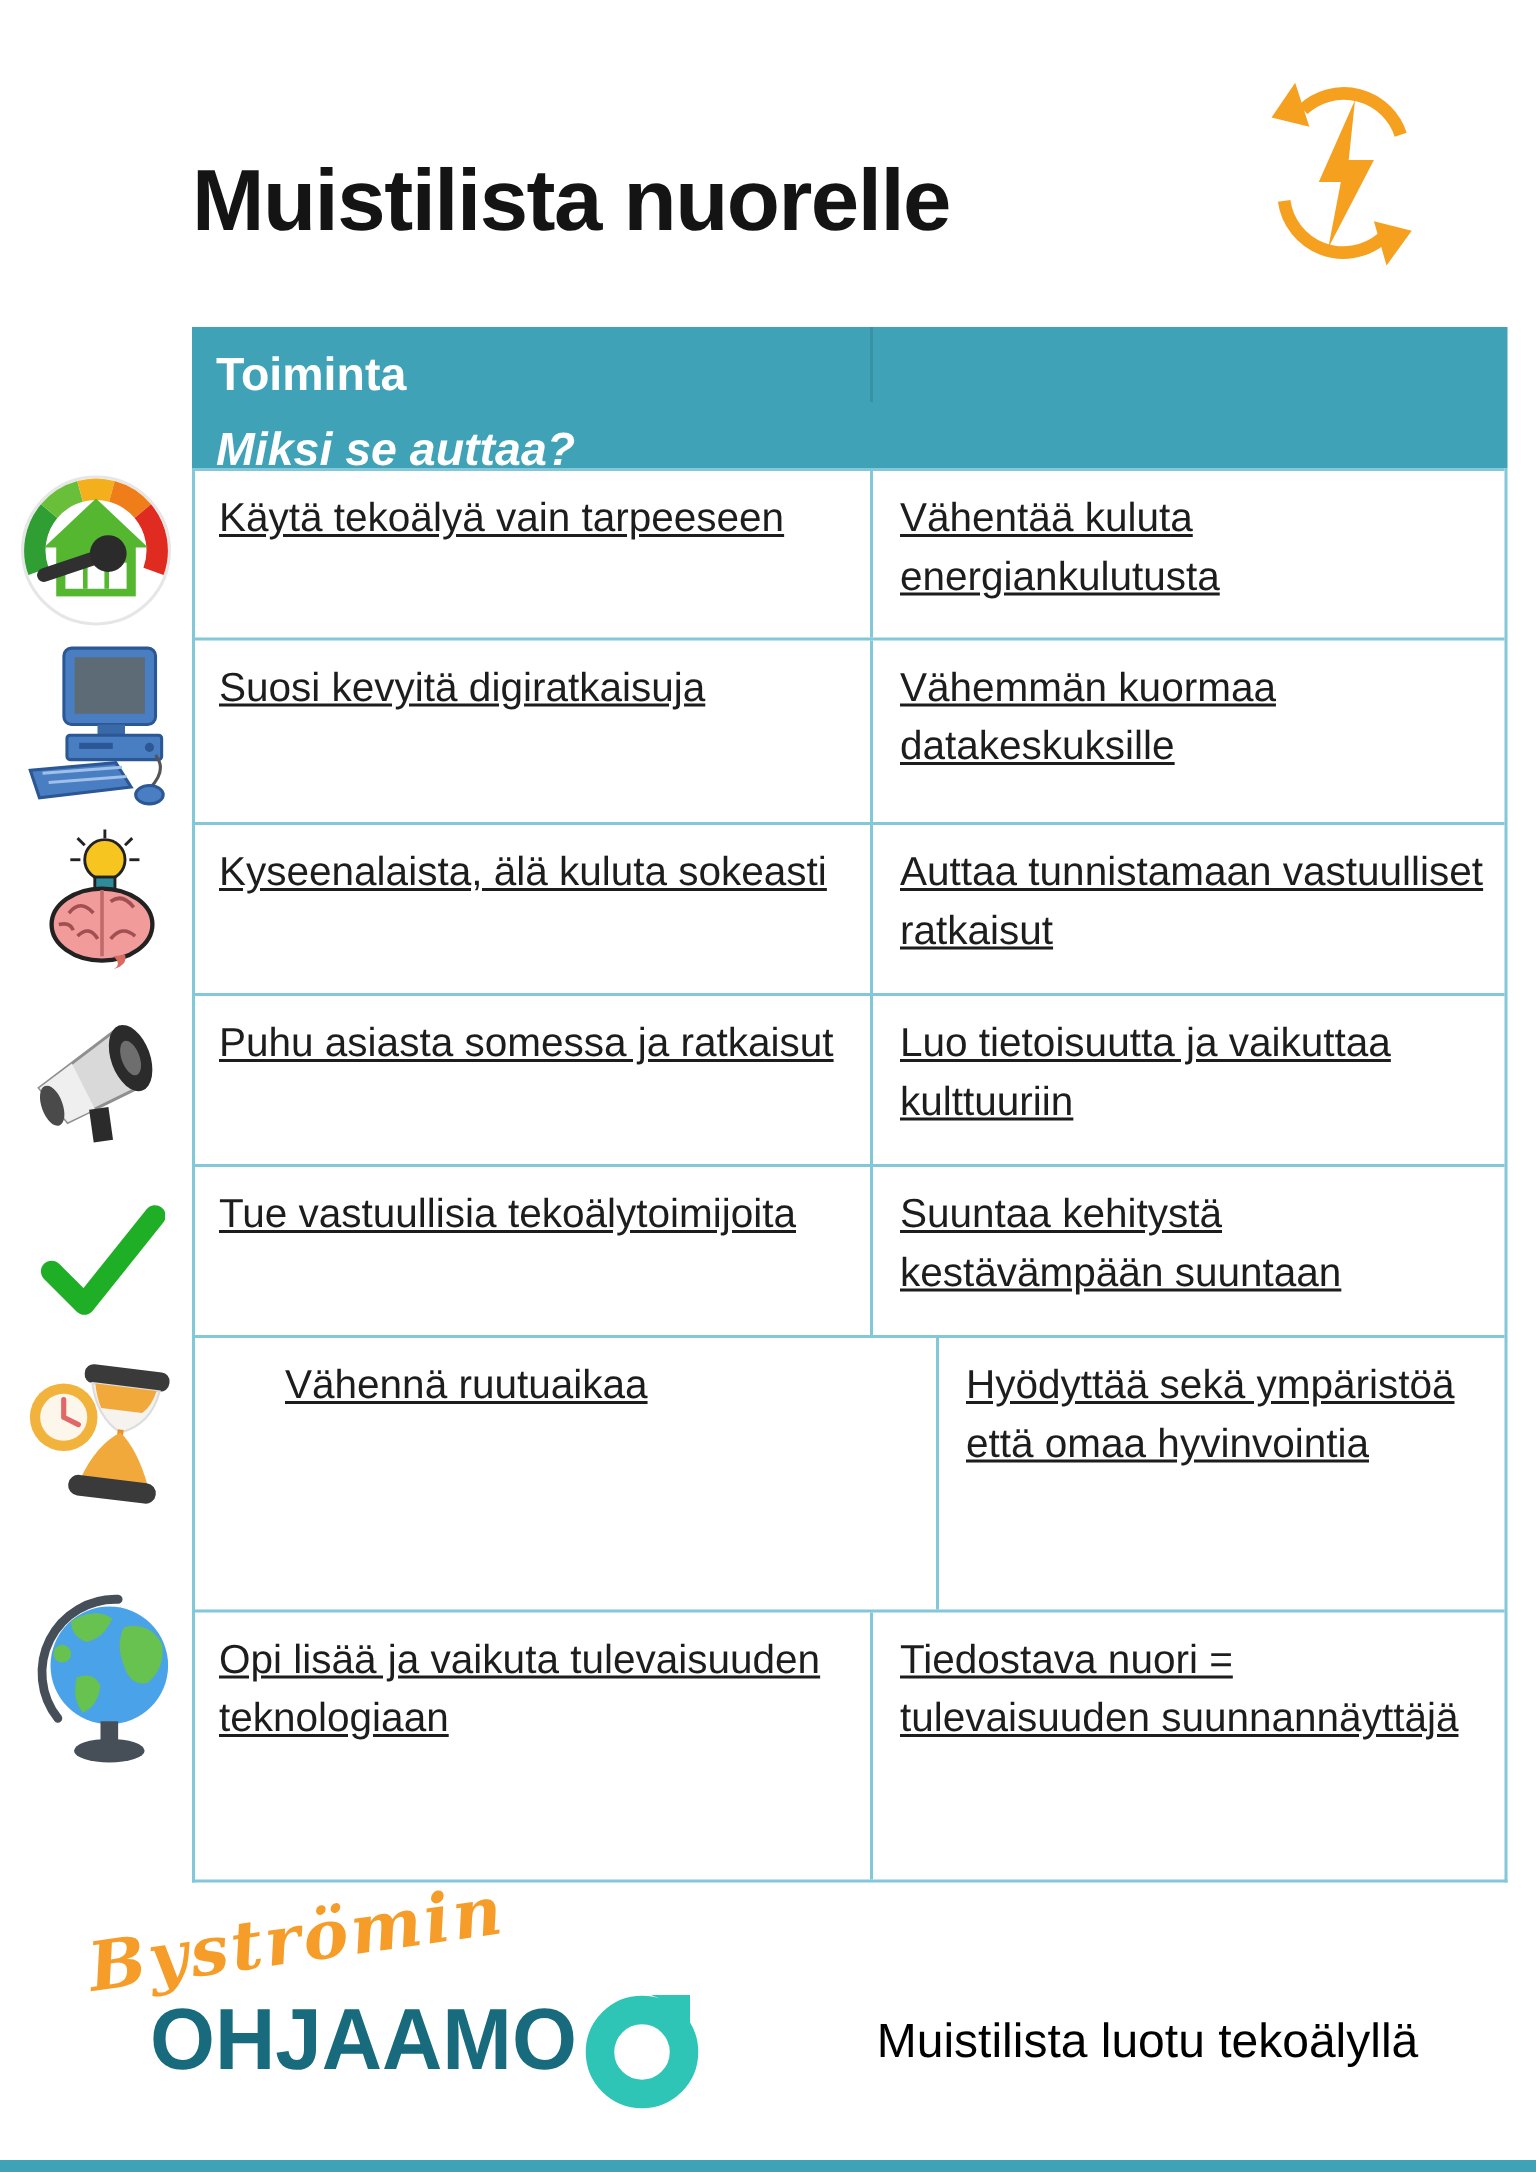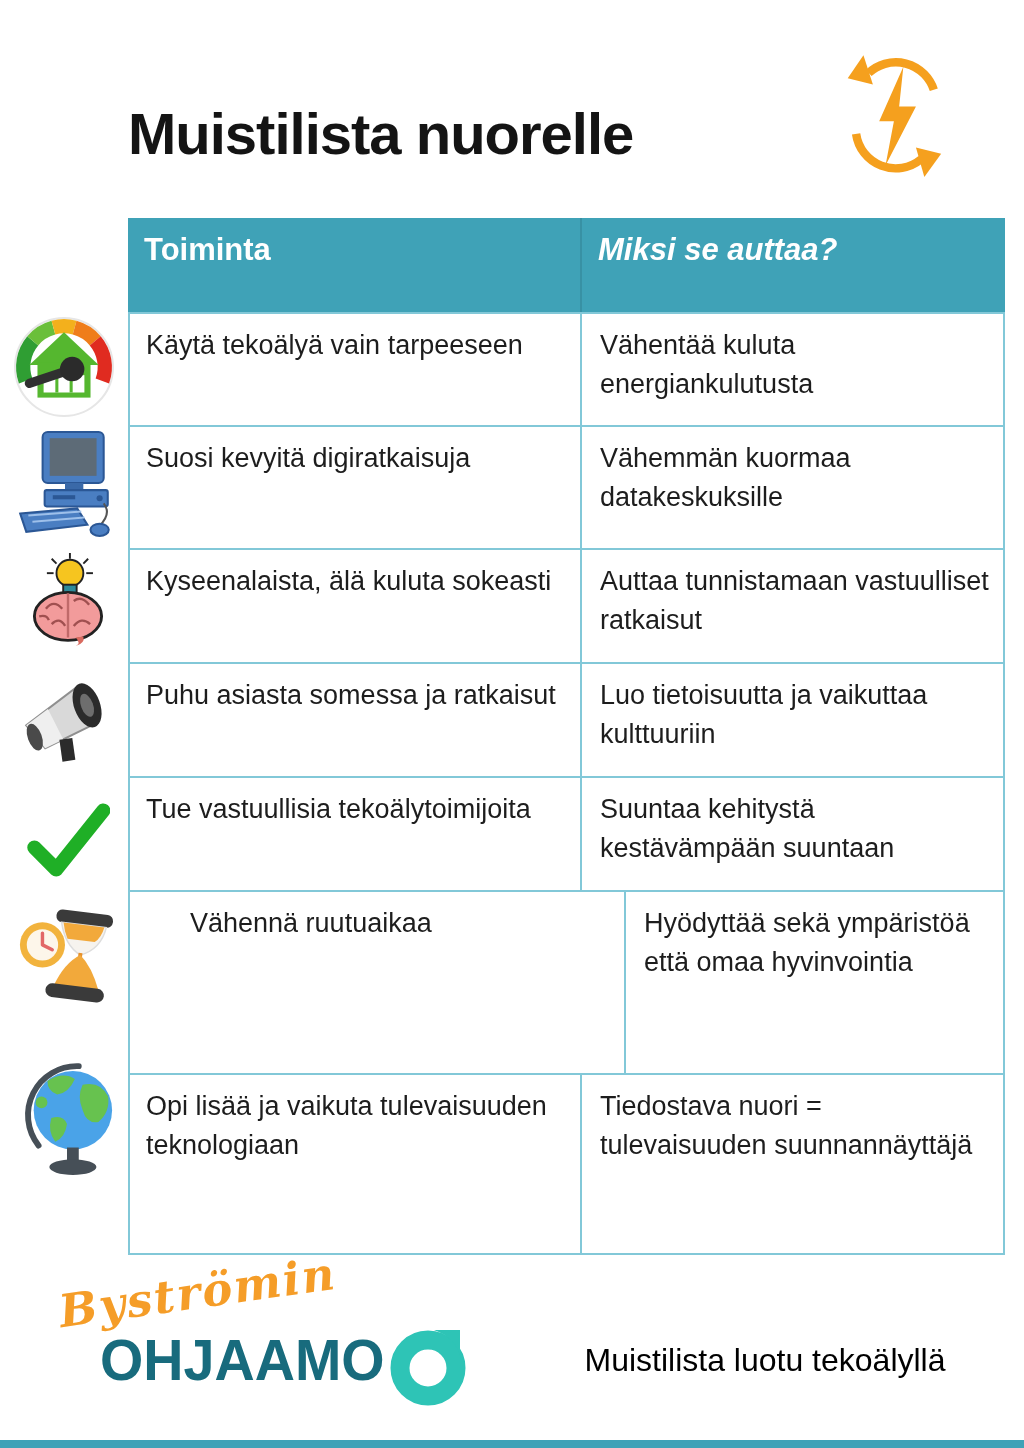--- a/index.html
+++ b/index.html
@@ -9,35 +9,35 @@
     overflow:hidden;
   }
   .page-title{
     position:absolute;left:128px;top:100px;margin:0;
     font-size:58px;font-weight:800;letter-spacing:-1px;color:#141414;
     font-family:"Liberation Sans","DejaVu Sans",sans-serif;
   }
   .energy-icon{position:absolute;left:840px;top:52px;width:112px;height:126px;}
   
   .ai-table{position:absolute;left:128px;top:218px;width:877px;box-sizing:border-box;}
-  .thead{display:flex;height:94px;background:#3FA2B7;box-sizing:border-box;}
+  .thead{display:flex;height:94px;background:#3FA2B7;box-sizing:border-box;flex-direction:column;}
   .th{box-sizing:border-box;padding:14px 16px 0 16px;color:#ffffff;font-size:31px;font-weight:bold;}
   .th.left{width:454px;border-right:2px solid rgba(0,0,0,0.10);}
   .th.right{flex:1;font-style:italic;}
   .tbody{border:2px solid #82C8D8;border-top:none;box-sizing:border-box;}
   .trow{display:flex;box-sizing:border-box;border-top:2px solid #82C8D8;}
   .trow:first-child{border-top:2px solid #82C8D8;}
   .trow:nth-child(1){height:113px;}
   .trow:nth-child(2){height:123px;}
   .trow:nth-child(3){height:114px;}
   .trow:nth-child(4){height:114px;}
   .trow:nth-child(5){height:114px;}
   .trow:nth-child(6){height:183px;padding-left:44px;}
   .trow:nth-child(7){height:180px;}
-  .cell{box-sizing:border-box;padding:12px 14px 0 16px;font-size:27px;line-height:1.45;color:#1d1d1d;}
+  .cell{box-sizing:border-box;padding:12px 14px 0 16px;font-size:27px;line-height:1.45;color:#1d1d1d;text-decoration:underline;}
   .cell.action{width:452px;border-right:2px solid #82C8D8;}
   .cell.reason{flex:1;padding-left:18px;}
   
   .row-icon{position:absolute;}
   
   .logo-script{
     position:absolute;left:58px;top:1266px;
     font-family:"DejaVu Serif","Liberation Serif",serif;
     font-style:italic;font-weight:bold;font-size:45px;color:#F59D28;
     transform:rotate(-8deg);letter-spacing:2px;

